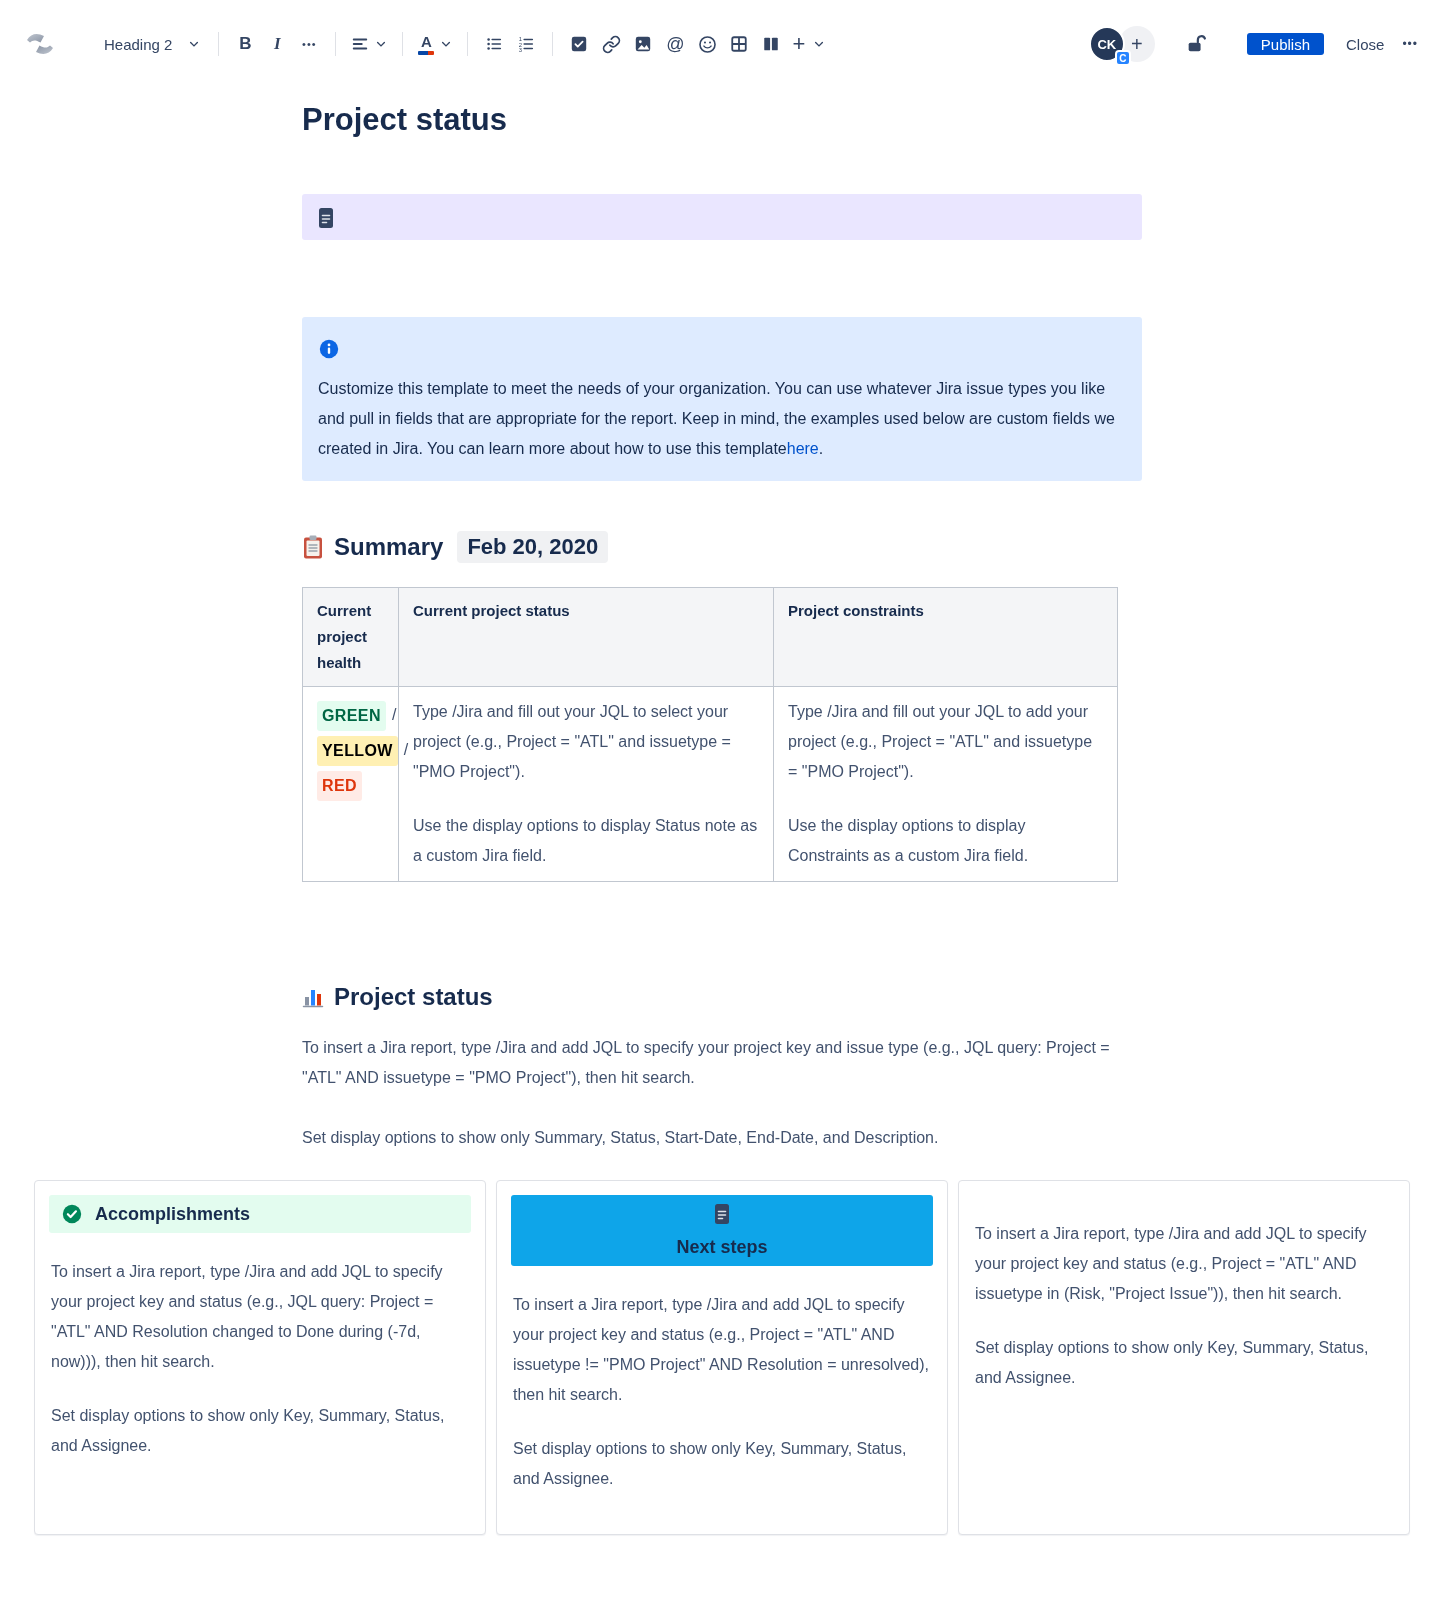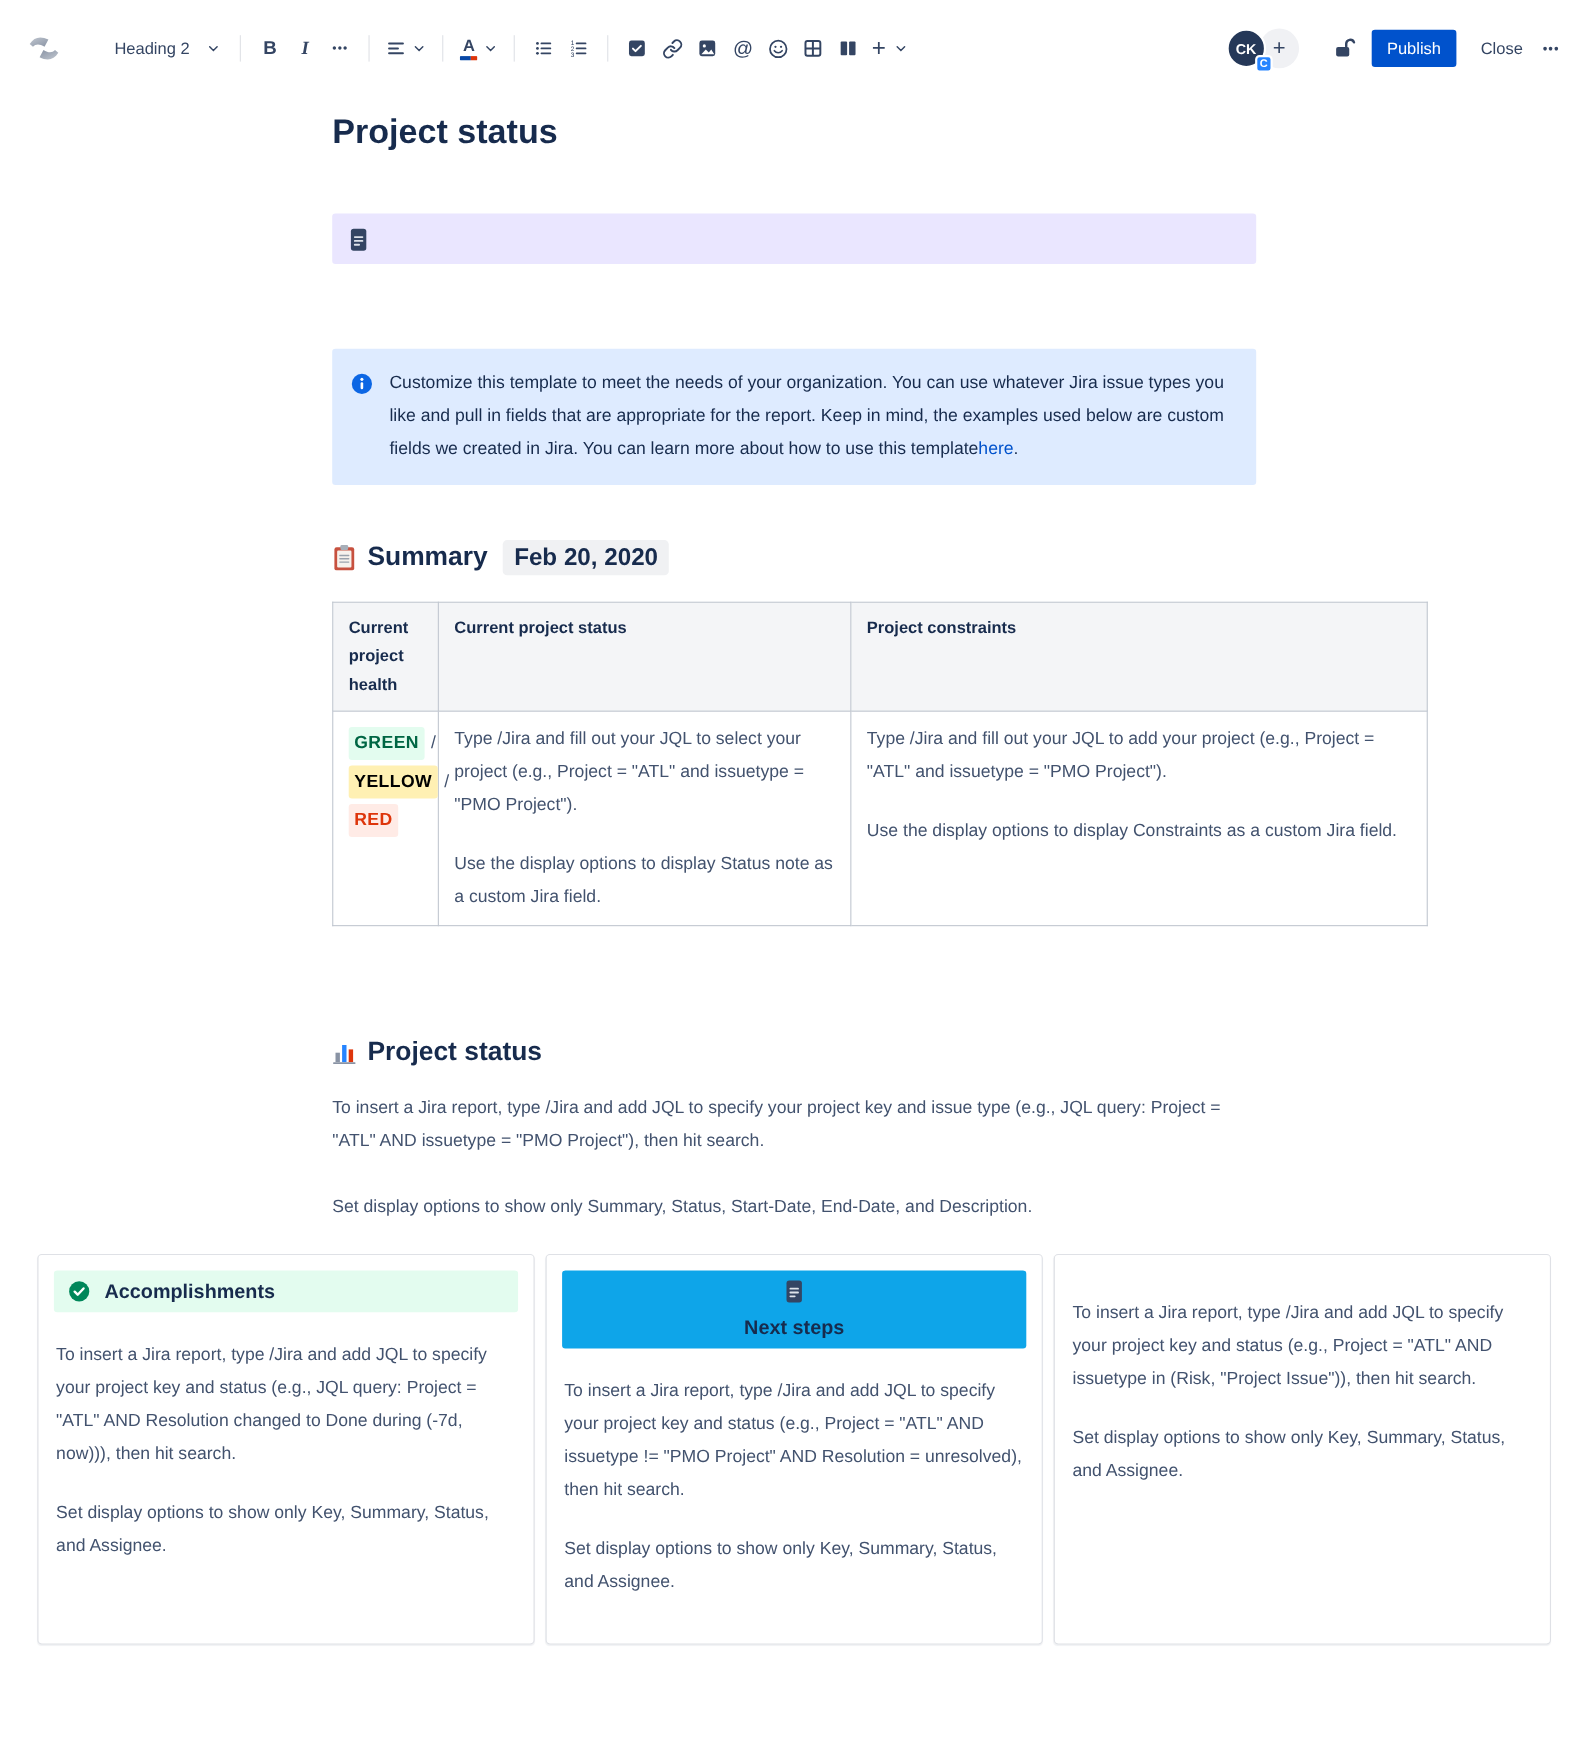--- a/index.html
+++ b/index.html
@@ -54,22 +54,22 @@
     display:flex; align-items:center; justify-content:center;
     border:2px solid #fff;
   }
   .invite-btn {
     width:36px; height:36px; border-radius:50%; background:#F0F1F4;
     border:none; color:#344563; font-size:20px; cursor:pointer;
     display:flex; align-items:center; justify-content:center;
   }
   .lock-btn { background:none; border:none; margin-left:30px; cursor:pointer; color:#344563; display:flex; }
   .publish-btn {
-    margin-left:14px; background:#0052CC; color:#fff; border:none;
-    border-radius:3px; height:34px; padding:0 14px; font-size:15px;
+    margin-left:40px; background:#0052CC; color:#fff; border:none;
+    border-radius:3px; height:22px; padding:0 14px; font-size:15px;
     font-weight:500; cursor:pointer; font-family:"Liberation Sans", sans-serif;
   }
   .close-btn {
     background:none; border:none; color:#344563; font-size:15px;
     margin-left:22px; cursor:pointer; font-family:"Liberation Sans", sans-serif;
   }
   .overflow-btn {
     background:none; border:none; color:#344563; font-size:12px;
     letter-spacing:1px; margin-left:18px; cursor:pointer;
   }
@@ -77,37 +77,37 @@
   .content { width:840px; margin:0 auto; }
   .page-title { font-size:31px; font-weight:600; color:#172B4D; margin-top:14px; }
   .banner {
     margin-top:56px; background:#EAE6FF; border-radius:3px;
     padding:11px 16px; display:flex; align-items:flex-start; gap:14px;
     font-size:16px; color:#172B4D;
   }
   .banner svg { flex:none; margin-top:2px; }
   .info-panel {
     margin-top:77px; background:#DEEBFF; border-radius:3px;
-    padding:17px 16px; display:flex; align-items:flex-start; gap:14px;
+    padding:17px 16px; display:flex; align-items:flex-start; gap:14px;flex-direction:column;
   }
   .info-panel svg { flex:none; margin-top:4px; }
   .info-text { font-size:16px; line-height:30px; color:#172B4D; }
   .info-link { color:#0052CC; text-decoration:none; cursor:pointer; }
   .section-h {
     display:flex; align-items:center; gap:10px;
     font-size:24px; font-weight:600; color:#172B4D;
   }
   .summary-h { margin-top:50px; }
   .date-lozenge {
     background:#F0F1F3; border-radius:4px; padding:3px 10px;
     font-size:22px; font-weight:600; color:#172B4D; margin-left:4px; cursor:pointer;
   }
   
   table.summary-table {
-    margin-top:24px; border-collapse:collapse; width:996px; table-layout:fixed;
+    margin-top:24px; border-collapse:collapse; width:816px; table-layout:fixed;
   }
   .summary-table th, .summary-table td {
     border:1px solid #C1C7D0; vertical-align:top; text-align:left;
     padding:10px 14px; font-size:16px;
   }
   .summary-table th { background:#F4F5F7; font-weight:700; color:#172B4D; line-height:26px; font-size:15px; }
   .summary-table td { color:#42526E; line-height:30px; }
   .col-health { width:96px; }
   .col-status { width:375px; }
   .summary-table td p + p { margin-top:24px; }

